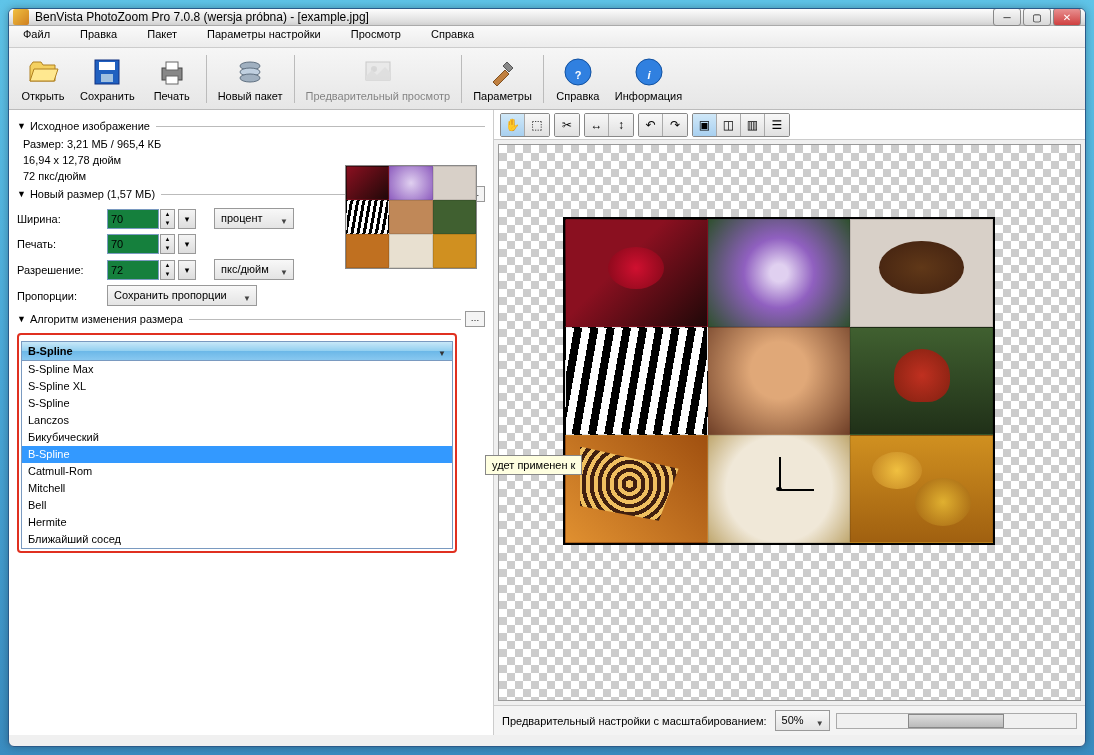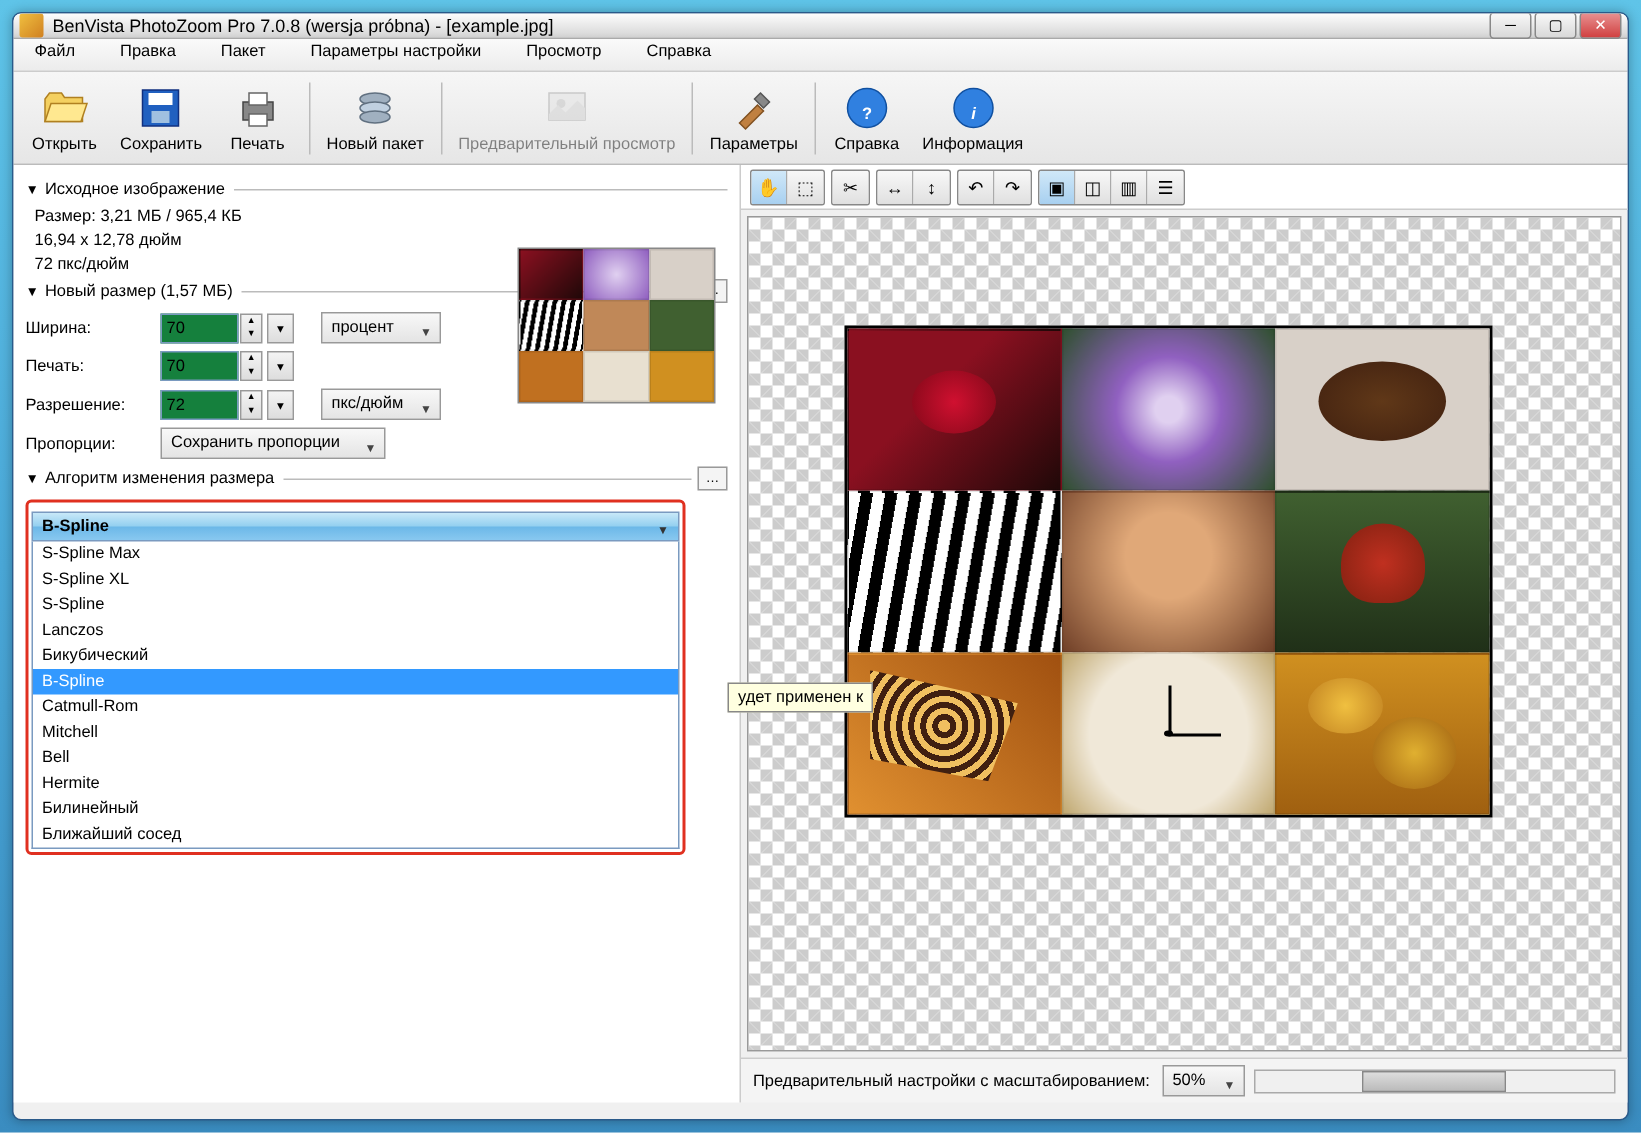--- a/index.html
+++ b/index.html
@@ -226,21 +226,20 @@
           <div class="algo-item">S-Spline Max</div>
           <div class="algo-item">S-Spline XL</div>
           <div class="algo-item">S-Spline</div>
           <div class="algo-item">Lanczos</div>
           <div class="algo-item">Бикубический</div>
           <div class="algo-item sel">B-Spline</div>
           <div class="algo-item">Catmull-Rom</div>
           <div class="algo-item">Mitchell</div>
           <div class="algo-item">Bell</div>
           <div class="algo-item">Hermite</div>
-          <div class="algo-item">Билинейный</div>
           <div class="algo-item">Ближайший сосед</div>
         </div>
       </div>
     </div>
 
     <div class="rightpanel">
       <div class="viewtools">
         <div class="vgrp">
             <div class="vbtn active">✋</div>
             <div class="vbtn">⬚</div>

